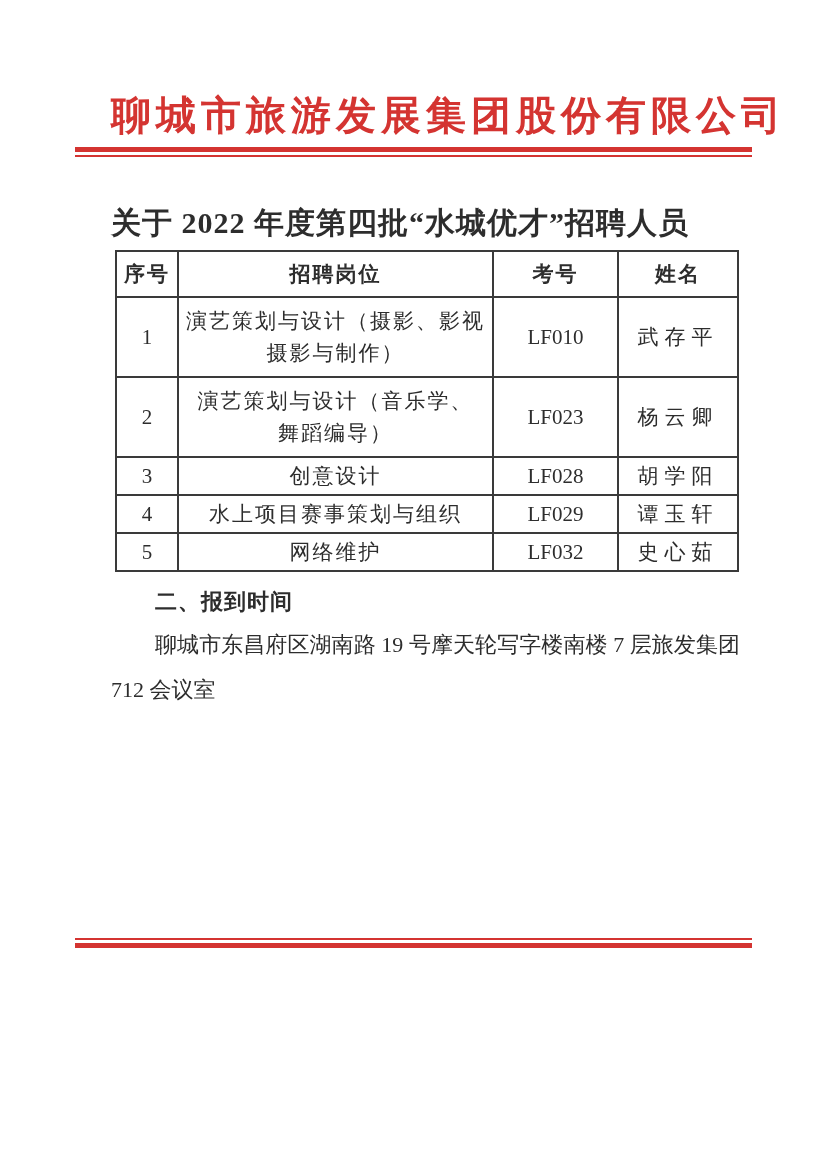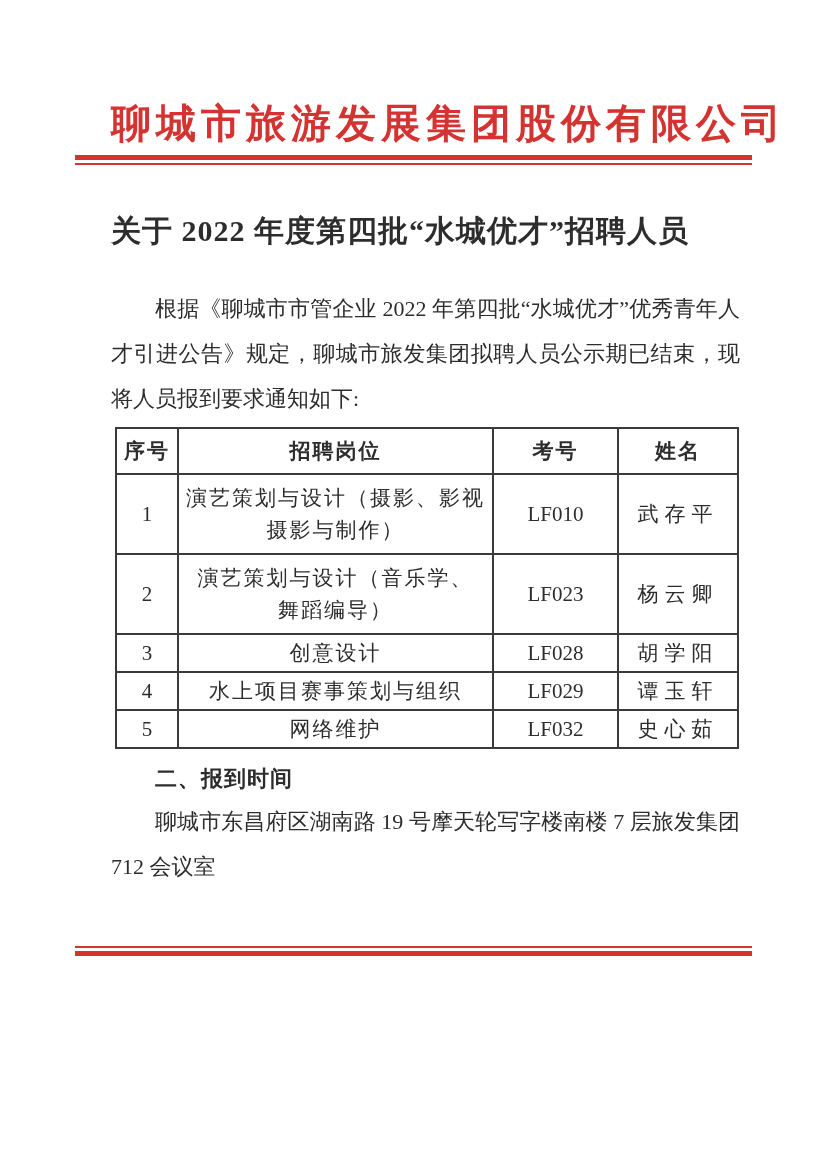--- a/index.html
+++ b/index.html
@@ -4,21 +4,21 @@
 <style>
   html, body {
     margin: 0;
     padding: 0;
     background: #ffffff;
   }
   .page {
     position: relative;
     width: 826px;
     height: 1060px;
-    margin: 8px auto;
+    margin: 0 auto;
     background: #ffffff;
     box-sizing: border-box;
     padding: 90px 86px 0 111px;
     color: #2d2d2d;
     font-family: "Liberation Serif", "DejaVu Serif", serif;
     overflow: hidden;
   }
 
   
   .letterhead {
@@ -130,21 +130,20 @@
   <div class="letterhead">聊城市旅游发展集团股份有限公司</div>
   <div class="head-rules">
     <div class="rule rule-thick"></div>
     <div class="rule rule-thin"></div>
   </div>
 
   <div class="doc-title">
     <div>关于 2022 年度第四批“水城优才”招聘人员</div>
   </div>
 
-  <p class="para intro">根据《聊城市市管企业 2022 年第四批“水城优才”优秀青年人才引进公告》规定，聊城市旅发集团拟聘人员公示期已结束，现将人员报到要求通知如下:</p>
 
 
   <table class="roster">
     <colgroup>
       <col class="col-no">
         <col class="col-pos">
         <col class="col-exam">
         <col class="col-name">
     </colgroup>
     <thead>

